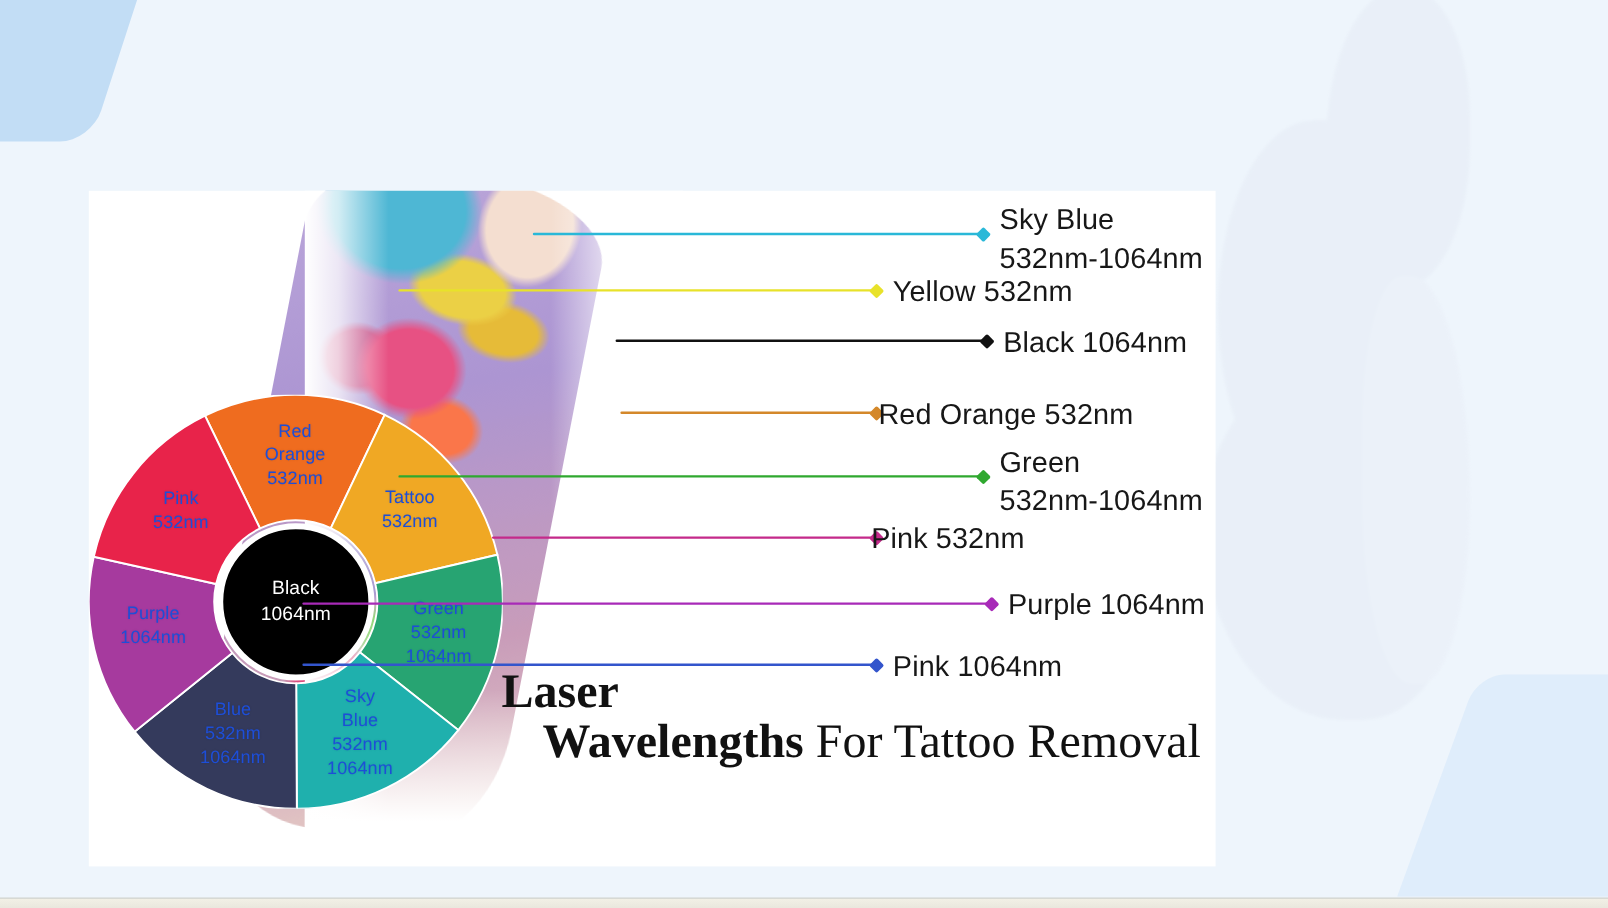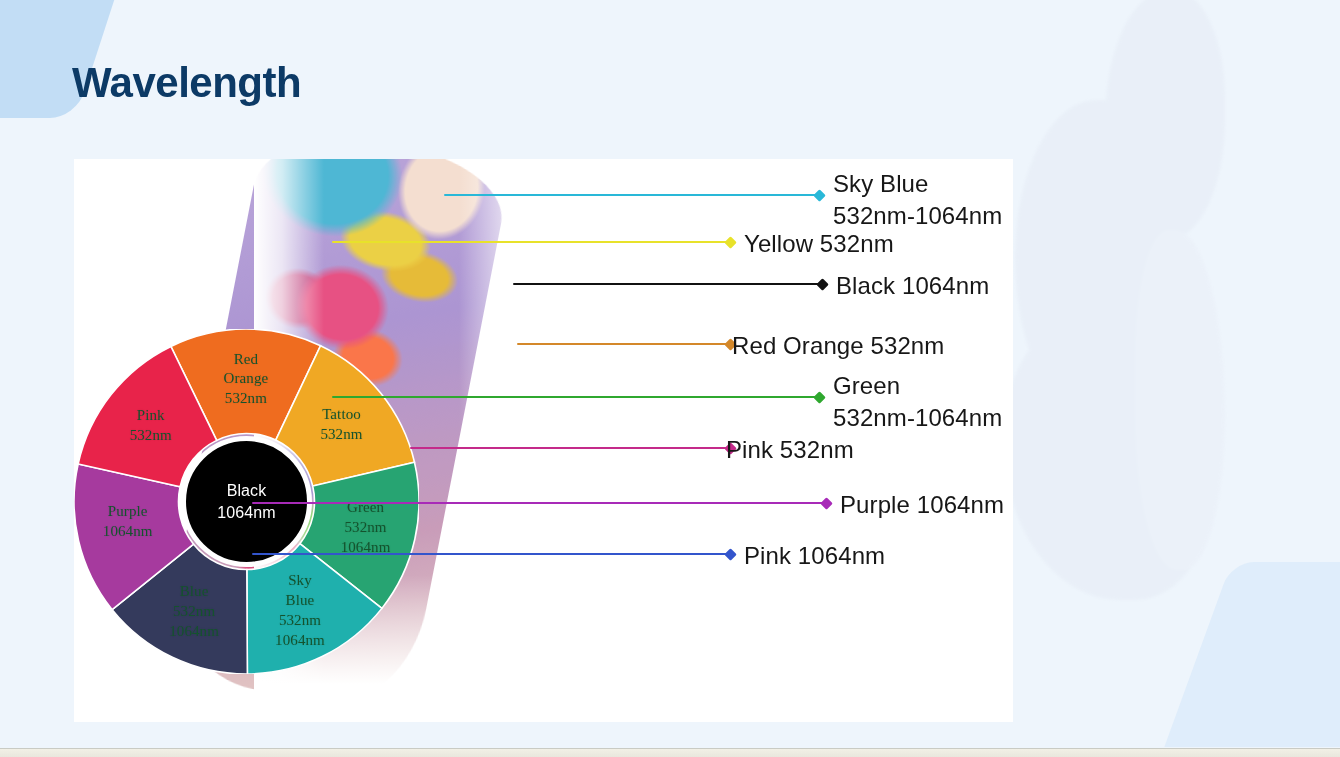--- a/index.html
+++ b/index.html
@@ -175,30 +175,29 @@
     align-items: center;
     justify-content: center;
     color: #ffffff;
     font-size: 16px;
     line-height: 1.34;
     text-align: center;
     letter-spacing: .1px;
   }
   .slice-label {
     position: absolute;
-    color: #14532d;
+    color: #1d4ed8;
     font-size: 15px;
     line-height: 1.33;
     text-align: center;
     width: 92px;
     margin-left: -46px;
     letter-spacing: .1px;
     text-shadow: 0 0 2px rgba(0,0,0,.12);
     pointer-events: none;
-    font-family: Liberation Serif, serif;
   }
 
   
   .callout { position: absolute; }
   .callout .lead {
     position: absolute;
     height: 2px;
     top: 0;
     border-radius: 1px;
   }
@@ -242,21 +241,20 @@
   <div class="corner-tl"></div>
   <div class="corner-br"></div>
 
   <div class="watermark">
     <div class="wm-blob wm1"></div>
     <div class="wm-blob wm2"></div>
     <div class="wm-blob wm3"></div>
     <div class="wm-blob wm4"></div>
   </div>
 
-  <div class="page-title">Wavelength</div>
 
   <div class="figure-card">
 
     <div class="arm-photo">
       <div class="arm-shape"></div>
       <div class="arm-fade-l"></div>
       <div class="arm-fade-r"></div>
       <div class="arm-fade-b"></div>
     </div>
 
@@ -349,19 +347,23 @@
           <div class="dot" style="left: 748px; background: rgb(168, 42, 184);"></div>
           <div class="ctext one-line" style="left: 766px;"><div>Purple 1064nm</div></div>
         </div>
         <div class="callout" style="left: 0px; top: 394px;">
           <div class="lead" style="left: 178px; width: 478px; background: rgb(51, 85, 204);"></div>
           <div class="dot" style="left: 652px; background: rgb(51, 85, 204);"></div>
           <div class="ctext one-line" style="left: 670px;"><div>Pink 1064nm</div></div>
         </div>
       </div>
 
+    <div class="wordmark">
+      <div class="wm-line1">Laser</div>
+      <div class="wm-line2"><b>Wavelengths</b><span> For Tattoo Removal</span></div>
+    </div>
 
   </div>
 
   <div class="bottom-rule"></div>
   <div class="bottom-strip"></div>
 
 </div>
 
 </body></html>

